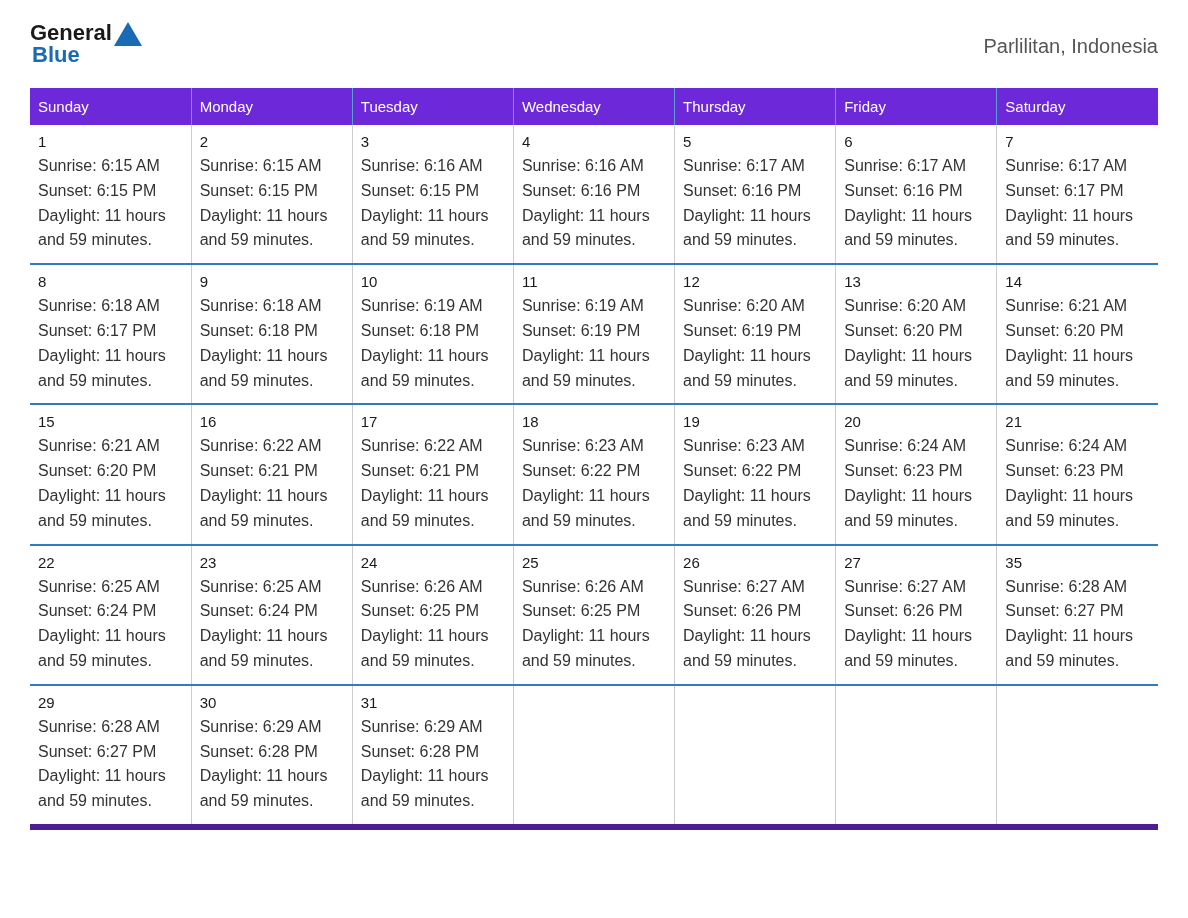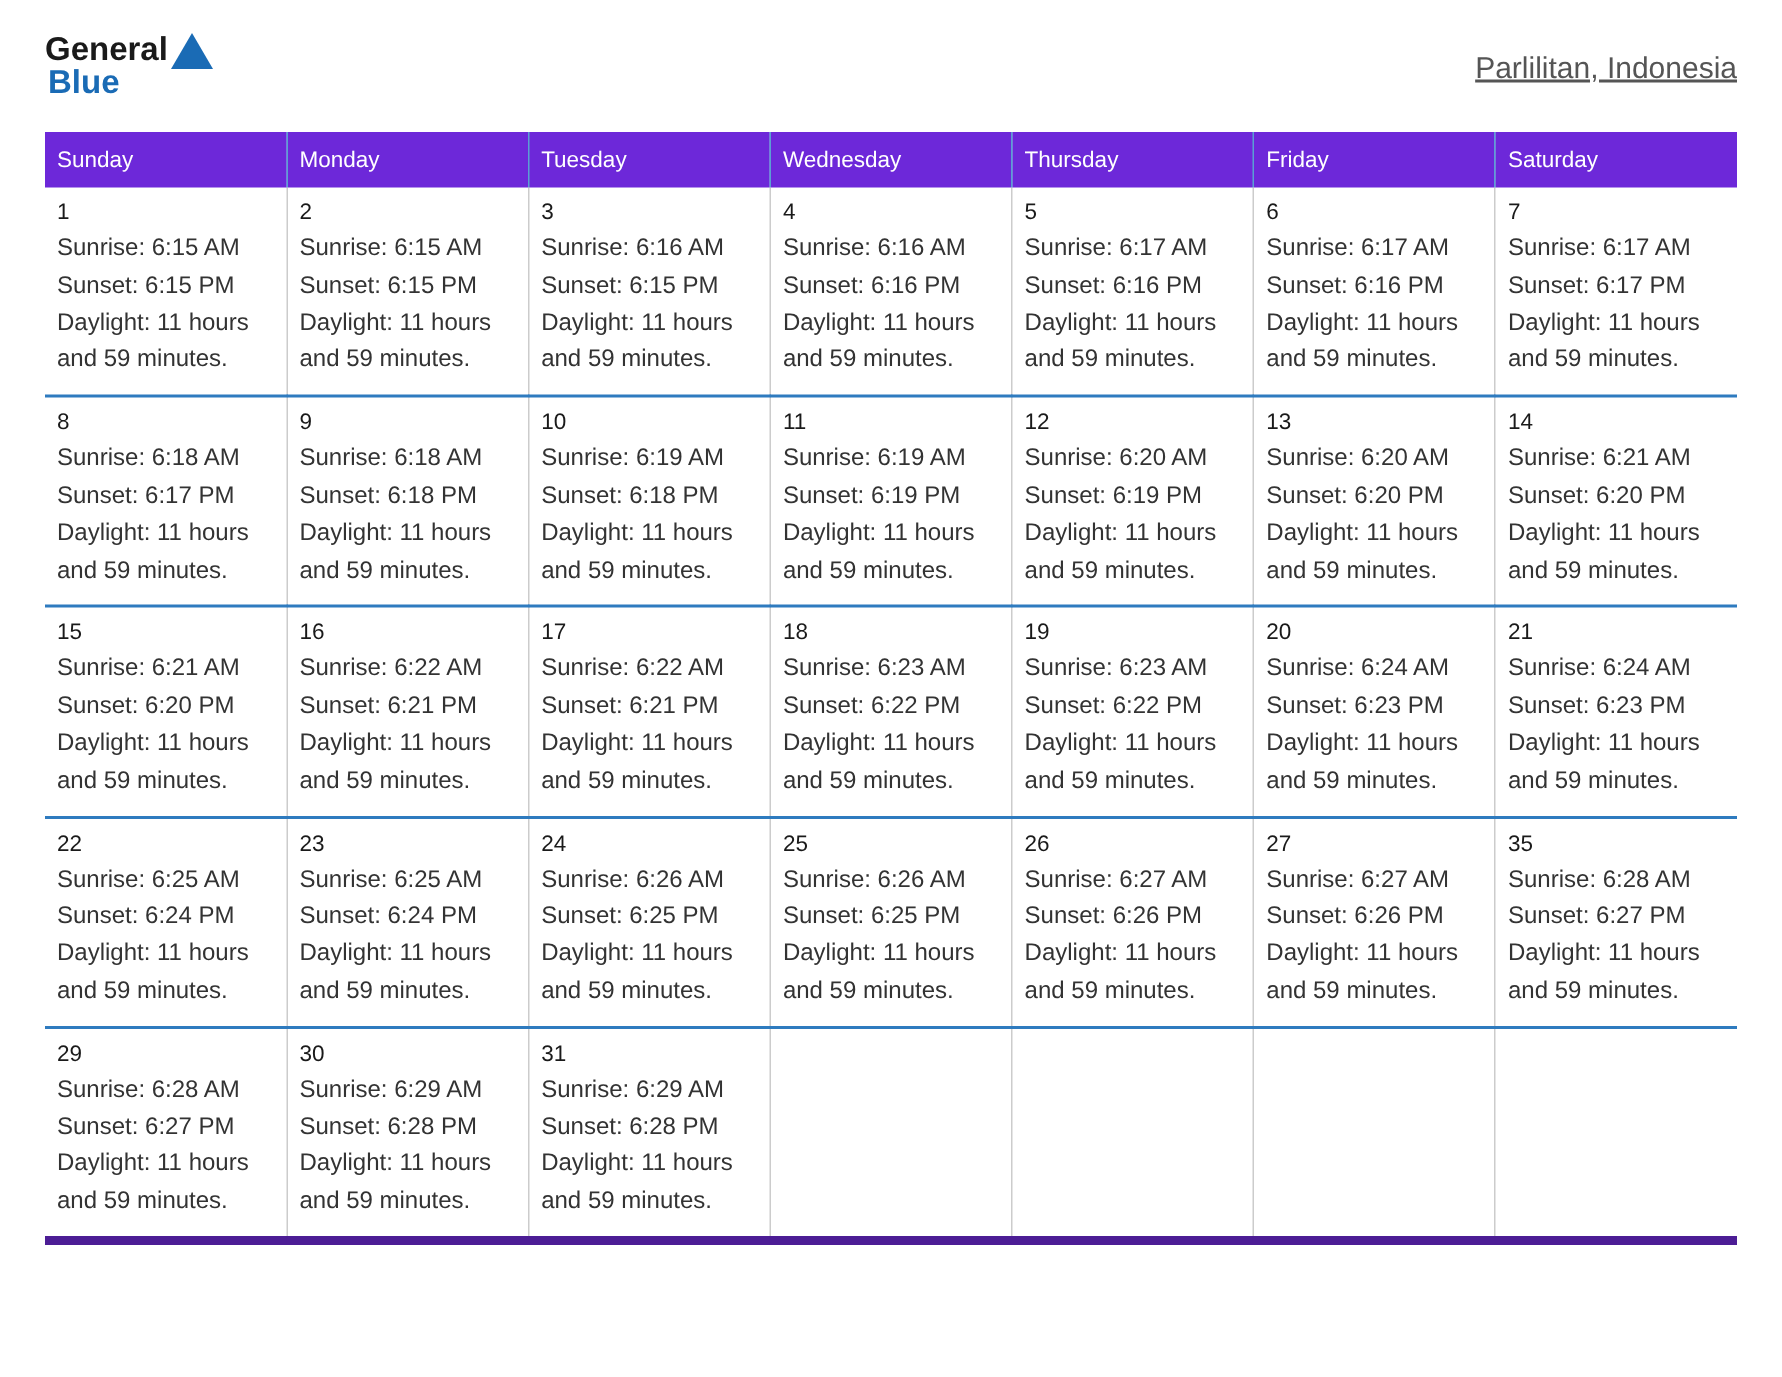--- a/index.html
+++ b/index.html
@@ -41,21 +41,20 @@
     .month-title {
       font-size: 52px;
       font-weight: normal;
       color: #1a1a1a;
       line-height: 1.1;
     }
     .location {
       font-size: 20px;
       color: #555;
       margin-top: 4px;
-      text-decoration: underline;
     }
     table {
       width: 100%;
       border-collapse: collapse;
       font-size: 13px;
     }
     thead tr th {
       background-color: #6d28d9;
       color: #fff;
       padding: 10px 8px;

